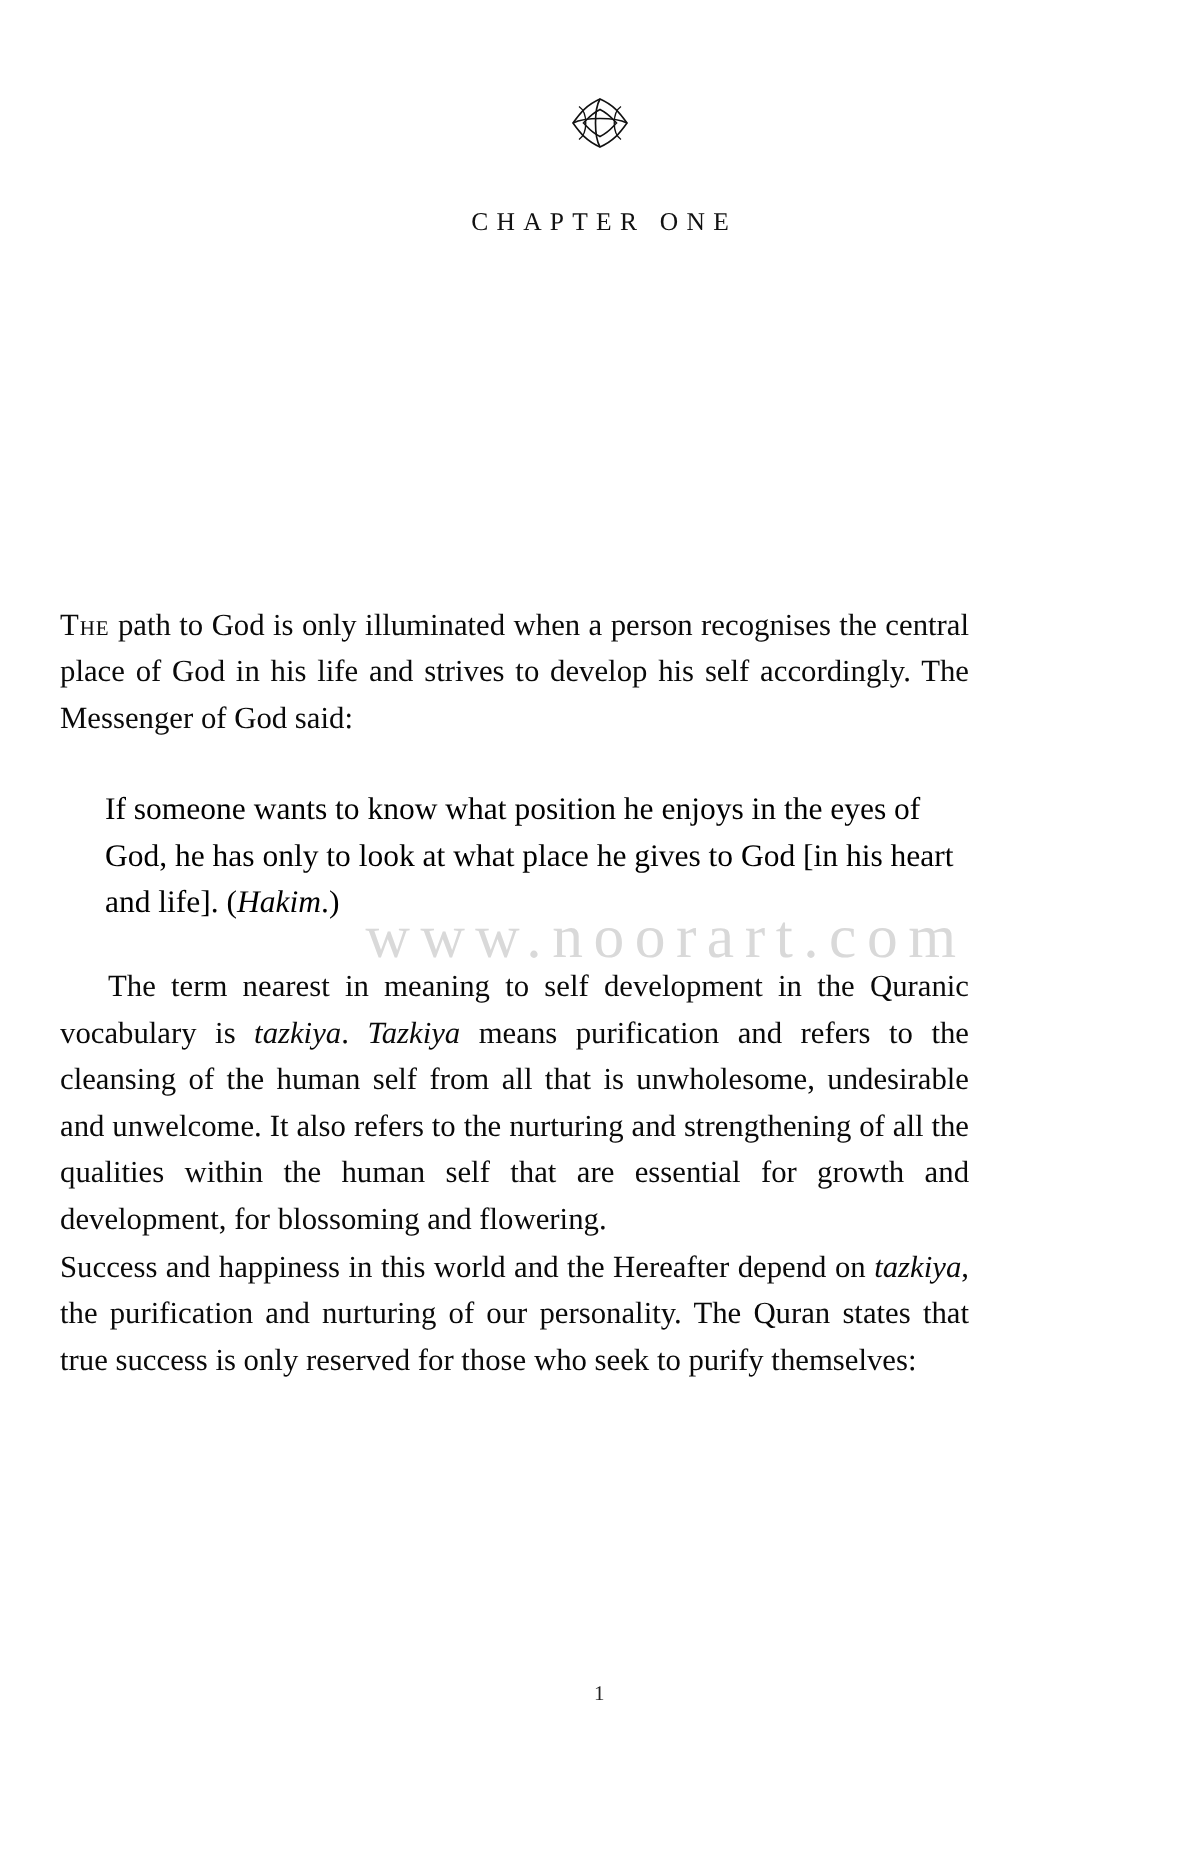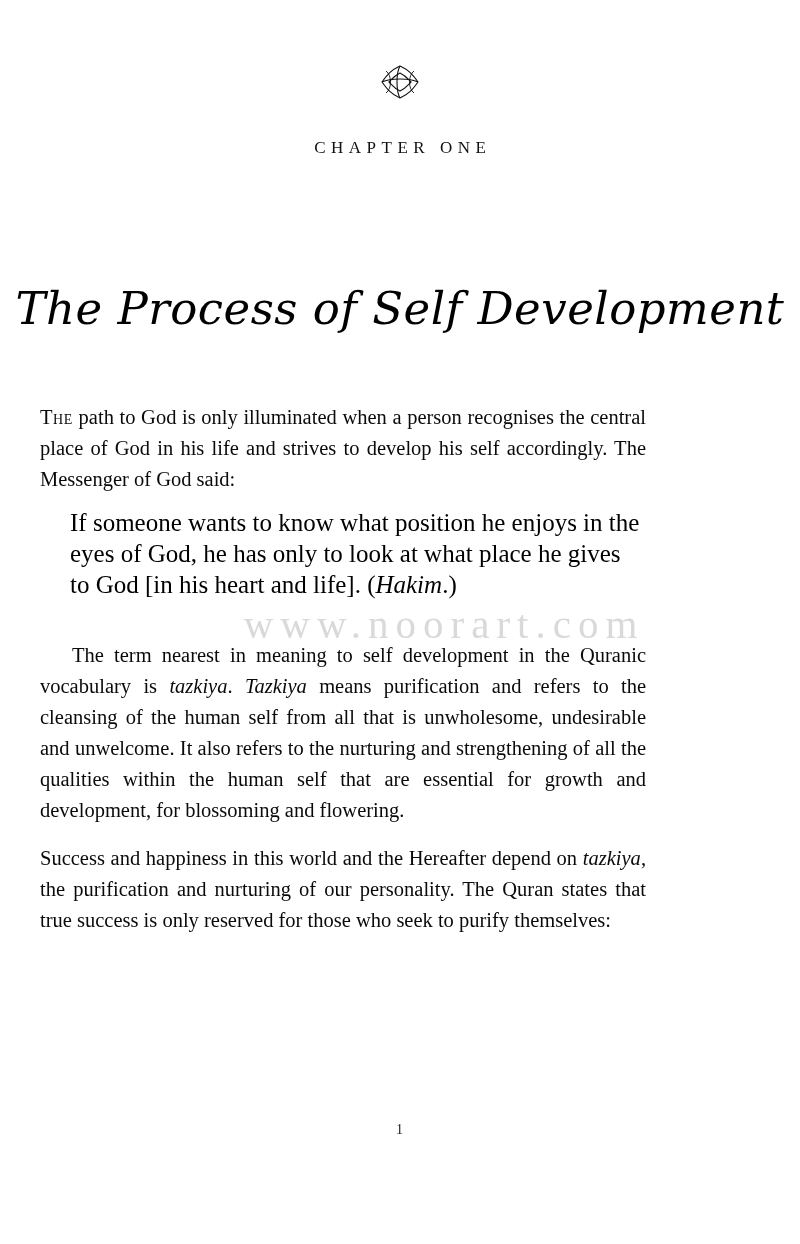--- a/index.html
+++ b/index.html
@@ -87,44 +87,44 @@
     text-align: justify;
   }
 
   .smallcaps-lead {
     font-variant: small-caps;
     font-size: 20.5px;
     letter-spacing: 0.6px;
   }
 
   blockquote {
-    margin: 12px 0 0 0;
+    margin: 29px 0 0 0;
     padding: 0 0 0 30px;
-    font-size: 25px;
+    font-size: 21px;
     line-height: 31px;
     text-align: left;
   }
 
   p.indented {
     text-indent: 32px;
-    margin-top: 40px;
+    margin-top: 26px;
   }
 
   .section-heading {
     margin-top: 62px;
     font-size: 16px;
     font-variant: small-caps;
     letter-spacing: 1.6px;
     font-weight: bold;
     text-align: left;
     color: #000;
   }
 
   p.after-heading {
-    margin-top: 17px;
+    margin-top: 1px;
   }
 
   em { font-style: italic; }
 
   
   .watermark {
     position: absolute;
     top: 600px;
     left: 0;
     width: 800px;
@@ -163,21 +163,20 @@
       <path d="M22 4 C18 11 18 29 22 36"></path>
       <path d="M4 20 C12 16 32 16 40 20"></path>
       <path d="M22 11 C16 14 14 17 11 20 C14 23 16 26 22 29 C28 26 30 23 33 20 C30 17 28 14 22 11 Z"></path>
       <path d="M8 9 C14 13 14 27 8 31" stroke-width="0.9"></path>
       <path d="M36 9 C30 13 30 27 36 31" stroke-width="0.9"></path>
     </svg>
   </div>
 
   <div class="chapter-label">CHAPTER ONE</div>
 
-  <h1 class="chapter-title">The Process of Self Development</h1>
 
   <div class="body-block">
 
     <p class="first"><span class="smallcaps-lead">The</span><span> path to God is only illuminated when a person recognises the central place of God in his life and strives to develop his self accordingly. The Messenger of God said:</span></p>
 
     <blockquote><span>If someone wants to know what position he enjoys in the eyes of God, he has only to look at what place he gives to God [in his heart and life]. (</span><em>Hakim</em><span>.)</span></blockquote>
 
     <p class="indented"><span>The term nearest in meaning to self development in the Quranic vocabulary is </span><em>tazkiya</em><span>. </span><em>Tazkiya</em><span> means purification and refers to the cleansing of the human self from all that is unwholesome, undesirable and unwelcome. It also refers to the nurturing and strengthening of all the qualities within the human self that are essential for growth and development, for blossoming and flowering.</span></p>
 
 

